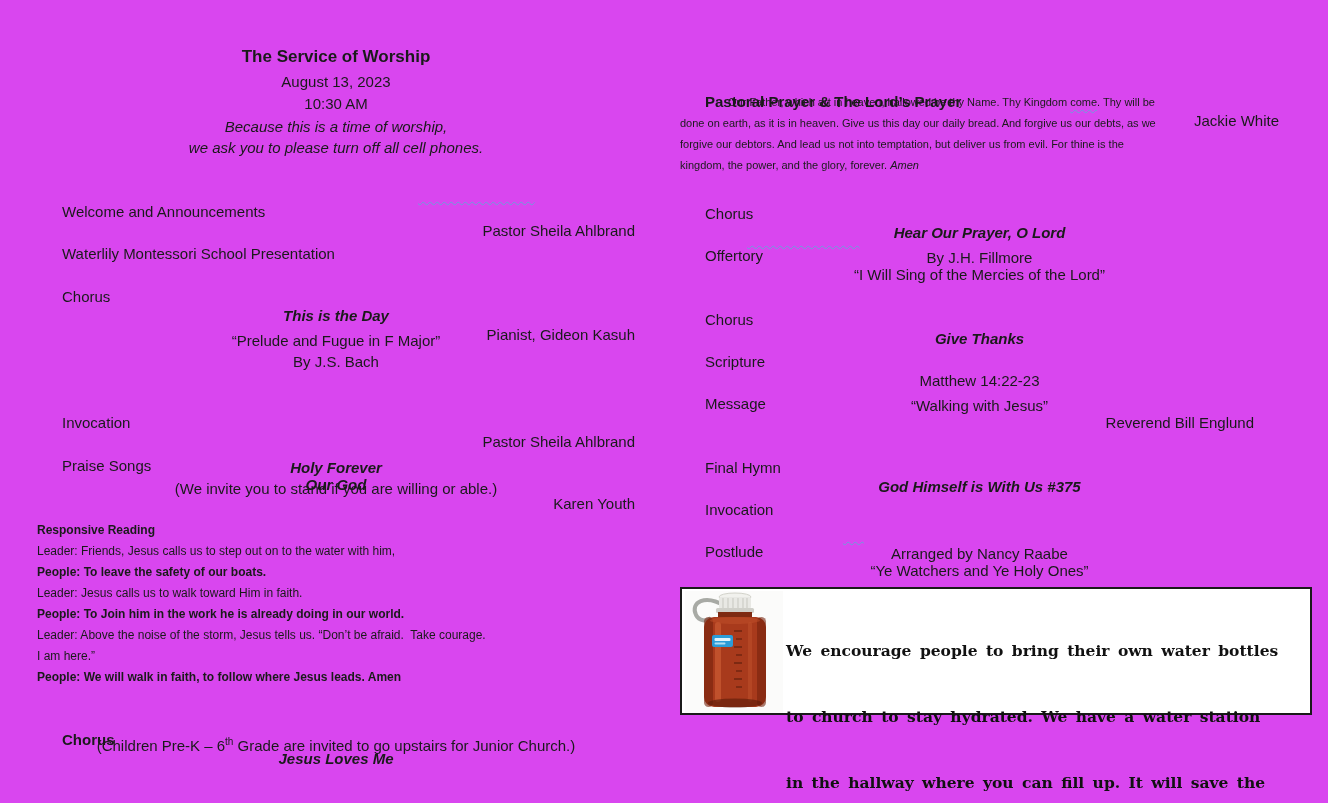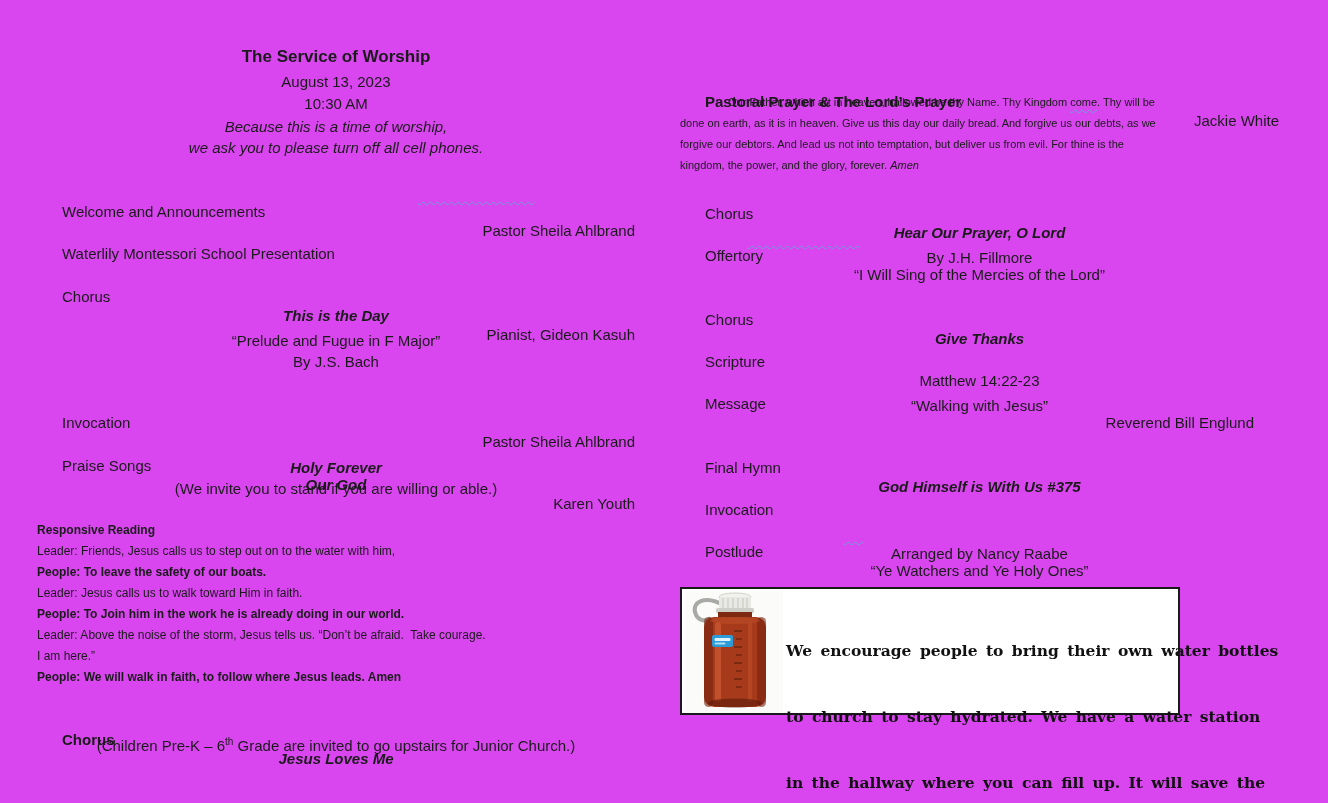--- a/index.html
+++ b/index.html
@@ -24,21 +24,21 @@
   .rgt25 { position:absolute; right:25px; }
   .sq {
     text-decoration-line:underline;
     text-decoration-style:wavy;
     text-decoration-color:#6f9bdb;
     text-decoration-thickness:1px;
     text-underline-offset:3px;
   }
   .sq-abs { position:absolute; white-space:pre; font-size:15px; line-height:19px; }
   .waterbox {
-    position:absolute; left:0; top:559px; width:500px; height:128px;
+    position:absolute; left:0; top:559px; width:632px; height:128px;
     border:2px solid #1a1a1a; background:#ffffff;text-decoration:underline;
   }
   .waterbox-text {
     position:absolute; left:104px; top:7px; right:6px;
     font-family:"DejaVu Serif", serif; font-weight:bold;
     font-size:15.5px; line-height:22px; color:#111; word-spacing:3px; white-space:pre;
   }
   .bottle-wrap { position:absolute; left:3px; top:2px; width:98px; height:122px; }
   .sup { vertical-align:super; font-size:10px; }
 </style>

